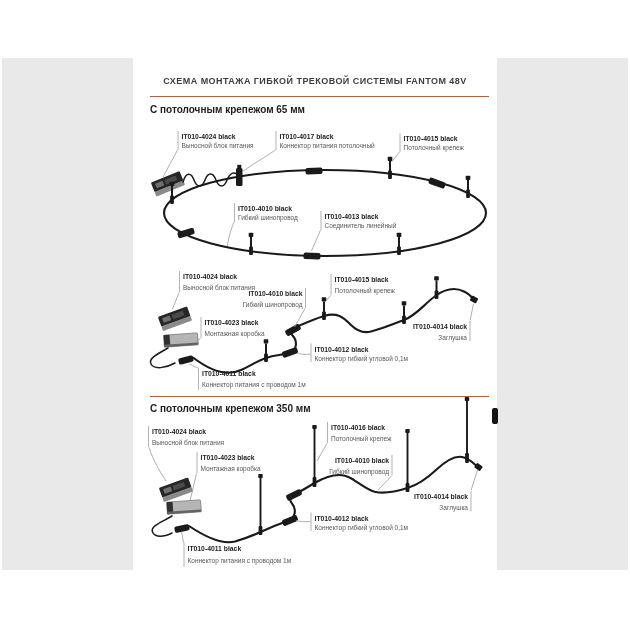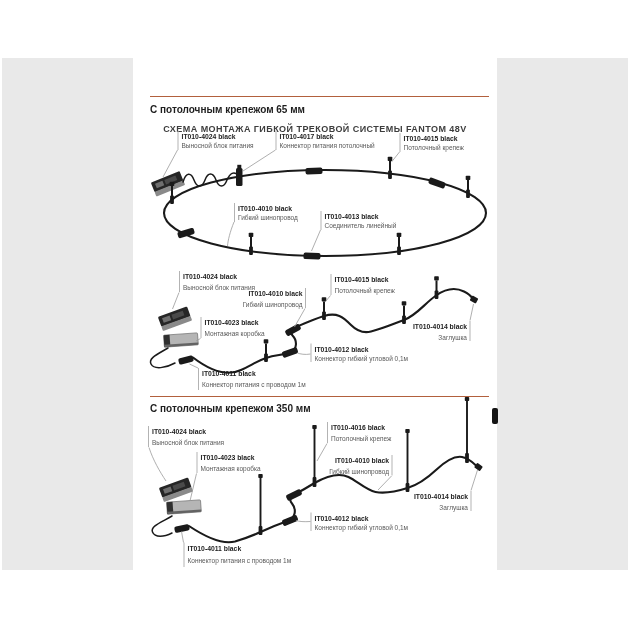--- a/index.html
+++ b/index.html
@@ -2,21 +2,21 @@
 <html><head>
 <meta charset="utf-8">
 <style>
   html,body{margin:0;padding:0;background:#ffffff;}
   #stage{position:relative;width:630px;height:630px;background:#ffffff;overflow:hidden;
          font-family:"Liberation Sans",sans-serif;}
   .side-panel{position:absolute;top:58px;height:512px;background:#e9e9e9;}
   #panel-left{left:2px;width:131px;}
   #panel-right{left:497px;width:131px;}
   #title{position:absolute;left:133px;top:76px;width:364px;text-align:center;
-         font-size:9px;font-weight:bold;letter-spacing:0.45px;color:#3d3d3d;margin-top:48px;}
+         font-size:9px;font-weight:bold;letter-spacing:0.45px;color:#3d3d3d;}
   .rule{position:absolute;left:150px;width:339px;height:1px;background:#b2603d;}
   #rule-1{top:96px;}
   #rule-2{top:396px;}
   .section-heading{position:absolute;left:150px;font-size:10px;font-weight:bold;color:#1e1e1e;}
   #heading-65{top:104px;}
   #heading-350{top:403px;}
   .diagram{position:absolute;left:140px;}
   #edge-bar{position:absolute;left:492px;top:408px;width:5.5px;height:16px;
             background:#141414;border-radius:2px;}
   

